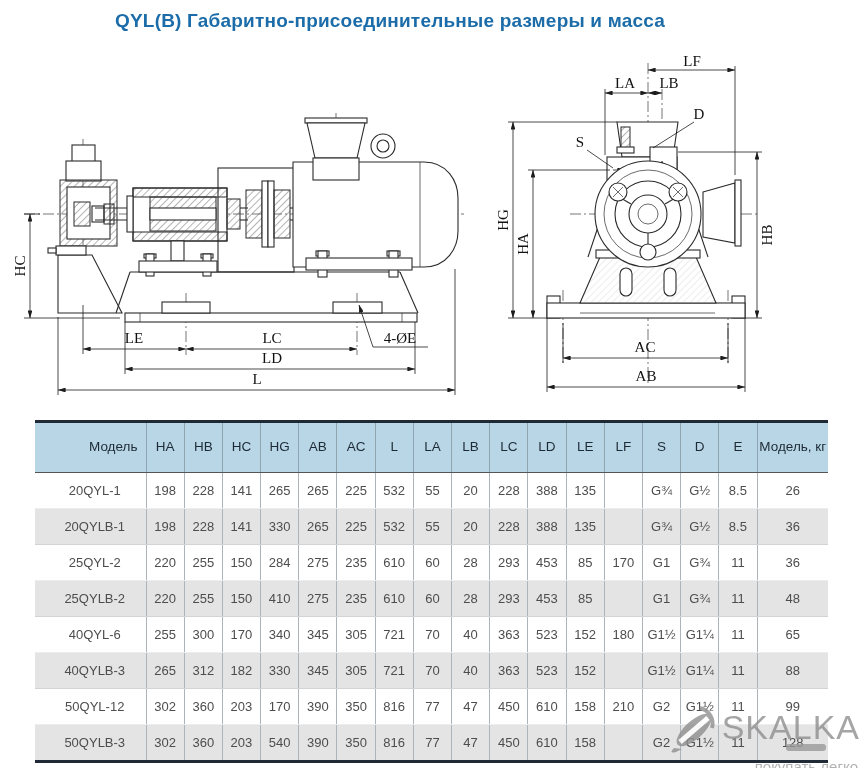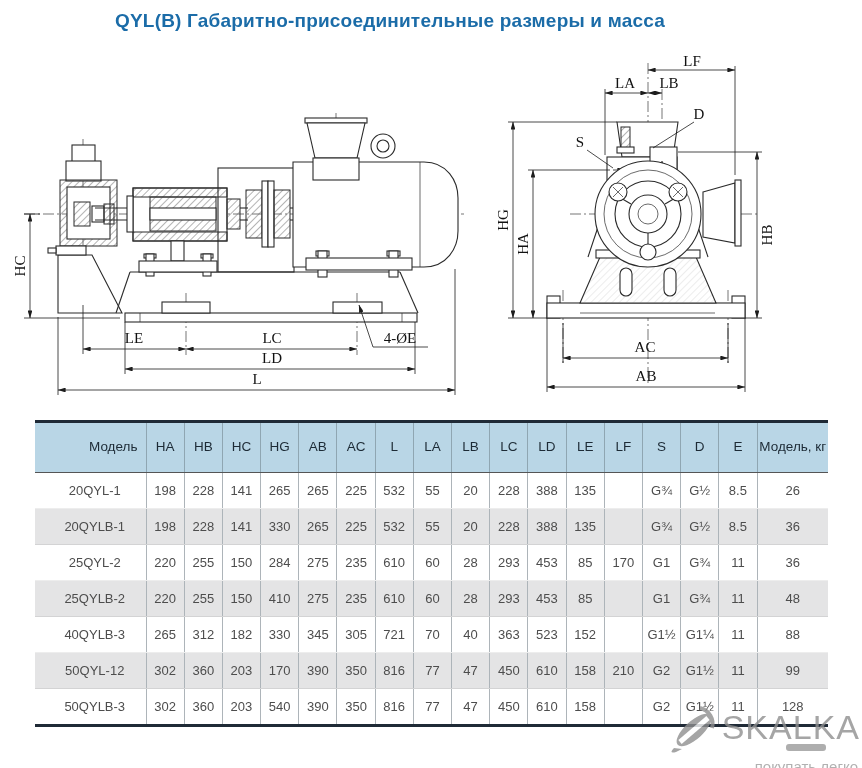--- a/index.html
+++ b/index.html
@@ -361,20 +361,40 @@
           <td>293</td>
           <td>453</td>
           <td>85</td>
           <td></td>
           <td>G1</td>
           <td>G¾</td>
           <td>11</td>
           <td>48</td>
         </tr>
         <tr>
+          <td class="model">40QYL-6</td>
+          <td>255</td>
+          <td>300</td>
+          <td>170</td>
+          <td>340</td>
+          <td>345</td>
+          <td>305</td>
+          <td>721</td>
+          <td>70</td>
+          <td>40</td>
+          <td>363</td>
+          <td>523</td>
+          <td>152</td>
+          <td>180</td>
+          <td>G1½</td>
+          <td>G1¼</td>
+          <td>11</td>
+          <td>65</td>
+        </tr>
+        <tr>
           <td class="model">40QYLB-3</td>
           <td>265</td>
           <td>312</td>
           <td>182</td>
           <td>330</td>
           <td>345</td>
           <td>305</td>
           <td>721</td>
           <td>70</td>
           <td>40</td>

